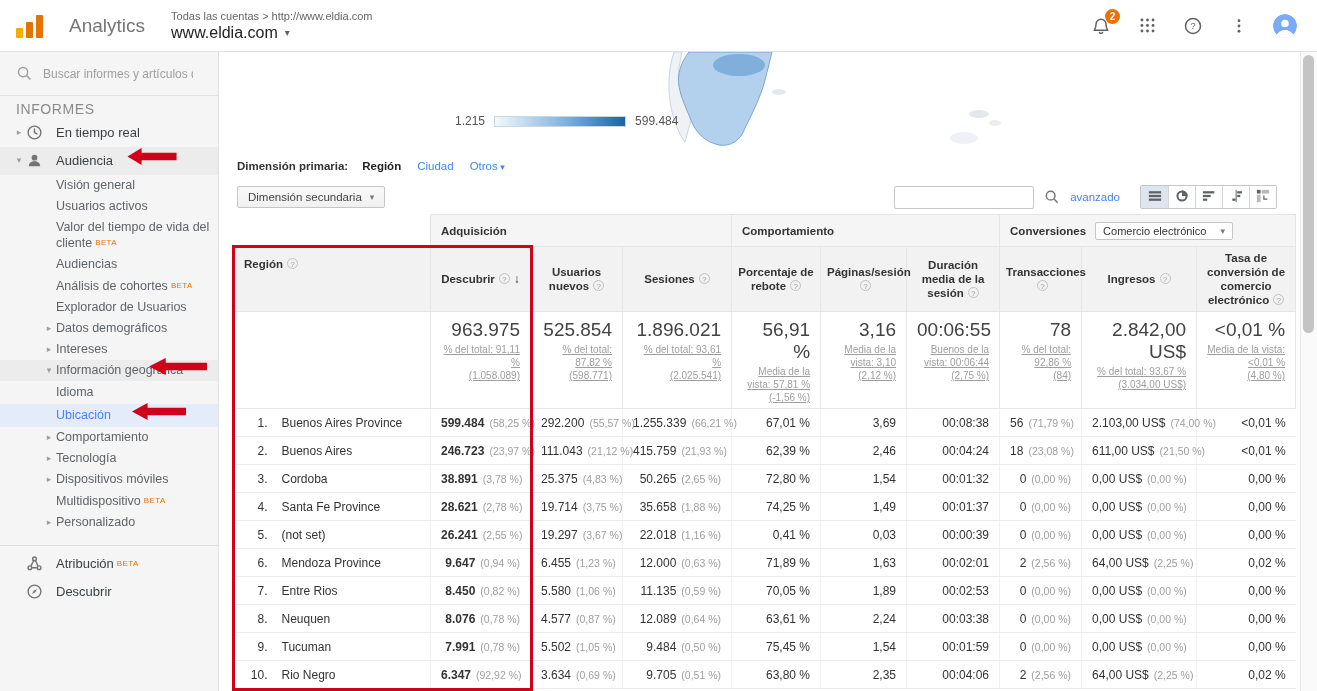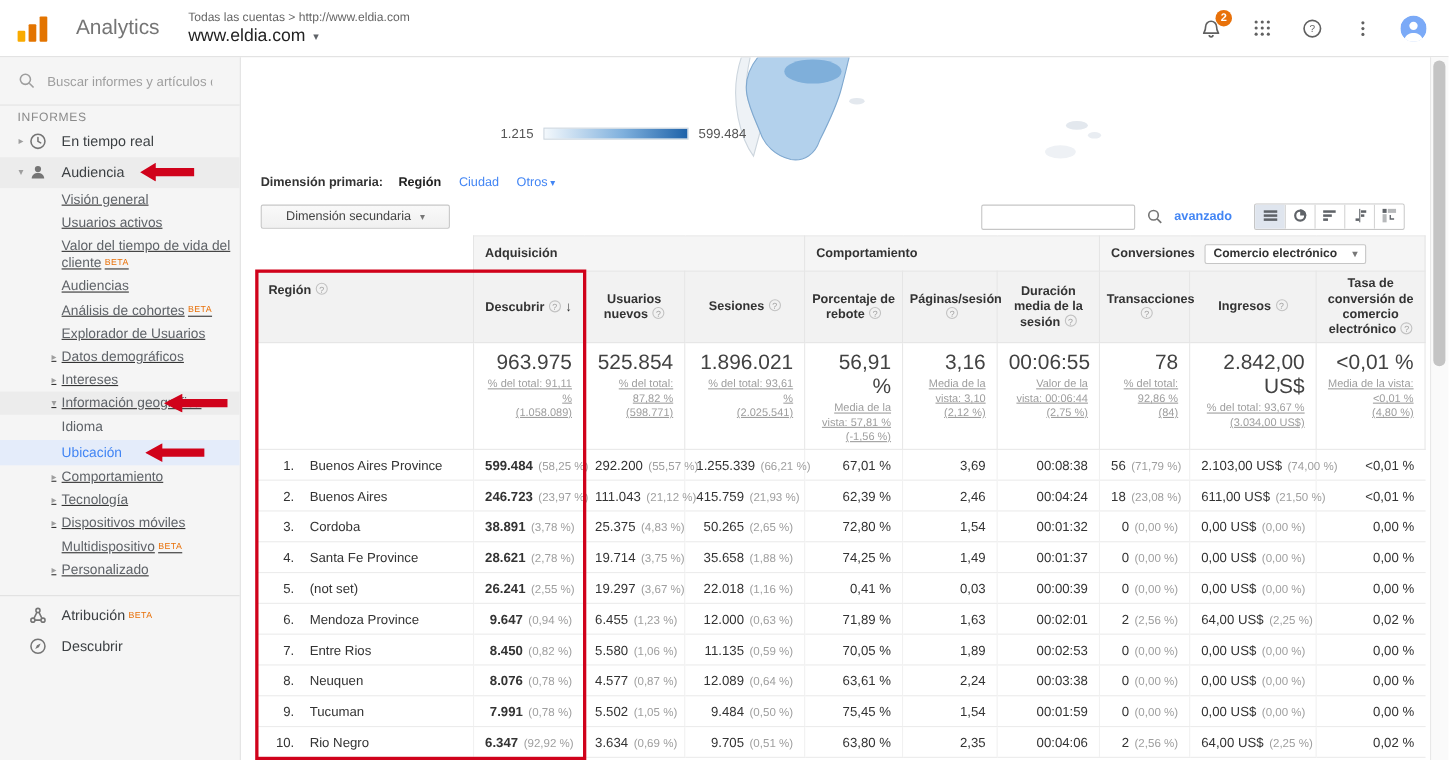--- a/index.html
+++ b/index.html
@@ -24,26 +24,26 @@
   .badge { position:absolute; top:-5px; right:-7px; min-width:15px; height:15px; background:#e8710a; color:#fff; font-size:10px; font-weight:bold; border-radius:8px; line-height:15px; text-align:center; padding:0 2px; }
 
   
   .app-body { display:flex; height:639px; }
 
   
   .sidebar { width:219px; flex:none; background:#f5f5f5; border-right:1px solid #e0e0e0; overflow:hidden; }
   .search-row { height:44px; display:flex; align-items:center; gap:10px; padding:0 16px; border-bottom:1px solid #e3e3e3; }
   .search-row input { border:none; outline:none; background:transparent; font-size:12px; color:#666; width:150px; font-family:inherit; }
   .search-row input::placeholder { color:#9e9e9e; }
-  .section-label { font-size:11px; color:#8a8a8a; letter-spacing:.6px; padding:5px 16px 2px; }
+  .section-label { font-size:14px; color:#8a8a8a; letter-spacing:.6px; padding:5px 16px 2px; }
   .nav-item { display:flex; align-items:flex-start; cursor:pointer; position:relative; padding:6px 6px 6px 12px; }
   .nav-item .caret { width:14px; flex:none; font-size:9px; color:#9e9e9e; text-align:center; line-height:15px; }
   .nav-ic { width:18px; flex:none; margin-right:12px; display:flex; margin-top:-1px; }
   .nav-label { flex:1; font-size:13px; color:#3c4043; line-height:15px; }
-  .lvl1 { padding:3px 6px 3px 42px;text-decoration:underline; }
+  .lvl1 { padding:3px 6px 3px 42px; }
   .lvl1 .nav-label, .lvl2 .nav-label { font-size:12.5px; color:#5f6368; }
   .lvl2 { padding:4px 6px 4px 42px;justify-content:flex-end; }
   .nav-item.highlight { background:#ececec; }
   .nav-item.selected { background:#e4ecfa; }
   .nav-item.selected .nav-label { color:#4285f4; }
   .nav-item.divider { border-top:1px solid #e0e0e0; margin-top:12px; padding-top:10px; }
   .beta { color:#e8710a; font-size:8px; margin-left:3px; letter-spacing:.4px; vertical-align:2px; }
 
   
   .main { flex:1; position:relative; background:#fff; overflow:hidden; }
@@ -53,37 +53,37 @@
   .legend-bar { width:132px; height:11px; border:1px solid #ccd6df; background:linear-gradient(90deg,#f3f8fc 0%,#7fb0dd 55%,#1e62a9 100%); }
 
   .dimension-row { height:28px; display:flex; align-items:center; padding-left:18px; gap:14px; }
   .dim-label { font-size:11.5px; font-weight:bold; color:#333; }
   .dim-opts { display:flex; align-items:center; gap:16px; }
   .dim-opt { font-size:11.5px; color:#4285f4; cursor:pointer; }
   .dim-opt.sel { color:#222; font-weight:bold; cursor:default; }
   .mini-caret { font-size:9px; }
 
   .toolbar-row { height:34px; display:flex; align-items:center; padding:0 18px; }
-  .sec-btn { display:flex; align-items:center; gap:8px; border:1px solid #c6c6c6; border-radius:2px; background:linear-gradient(#f9f9f9,#f0f0f0); padding:4px 22px; font-size:11.5px; color:#444; font-family:inherit; cursor:pointer; }
+  .sec-btn { display:flex; align-items:center; gap:8px; border:1px solid #c6c6c6; border-radius:2px; background:linear-gradient(#f9f9f9,#f0f0f0); padding:4px 10px; font-size:11.5px; color:#444; font-family:inherit; cursor:pointer; }
   .sec-btn .mini-caret { color:#777; }
   .toolbar-right { margin-left:auto; display:flex; align-items:center; gap:10px; padding-right:22px; }
   .filter-input { width:140px; height:23px; border:1px solid #c6c6c6; border-radius:2px; font-size:12px; padding:0 6px; font-family:inherit; outline:none; }
   .filter-search { display:flex; cursor:pointer; }
-  .advanced { font-size:11.5px; color:#4285f4; cursor:pointer; text-decoration:none; margin-right:10px;font-weight:bold; }
+  .advanced { font-size:11.5px; color:#4285f4; cursor:pointer; text-decoration:none; margin-right:10px; }
   .view-group { display:flex; border:1px solid #c6c6c6; border-radius:2px; overflow:hidden; }
   .view-btn { width:27px; height:22px; display:flex; align-items:center; justify-content:center; background:#fff; border:none; border-left:1px solid #d5d5d5; cursor:pointer; }
   .view-btn:first-child { border-left:none; }
   .view-btn.active { background:#dfe5ee; }
 
   
   .data-table { border-collapse:collapse; table-layout:fixed; width:1062px; margin-left:14px; font-size:12px; }
   .group-row { height:32px; }
   .group-row th { background:#f5f5f5; border:1px solid #e5e5e5; text-align:left; padding-left:10px; font-size:11.5px; color:#333; font-weight:bold; }
   .group-row th.g-blank { background:#fff; border:none; border-bottom:1px solid #e5e5e5; }
-  .g-select { display:inline-flex; align-items:center; gap:14px; background:#fff; border:1px solid #c6c6c6; border-radius:2px; padding:2px 7px; font-weight:bold; font-size:11px; color:#333; margin-left:9px; cursor:pointer; }
+  .g-select { display:inline-flex; align-items:center; gap:14px; background:#fff; border:1px solid #c6c6c6; border-radius:2px; padding:2px 7px; font-weight:normal; font-size:11px; color:#333; margin-left:9px; cursor:pointer; }
   .g-select .mini-caret { color:#777; }
   .header-row { height:60px; }
   .header-row th { background:#f2f2f2; border:1px solid #e5e5e5; font-size:11.5px; color:#333; font-weight:bold; text-align:center; vertical-align:middle; padding:4px 6px; line-height:14px; cursor:pointer; }
   .header-row th.region-h { text-align:left; vertical-align:top; padding:10px; }
   .help { display:inline-block; width:11px; height:11px; border:1px solid #c2c2c2; border-radius:50%; font-size:8px; line-height:11px; color:#9e9e9e; text-align:center; margin-left:4px; font-weight:normal; vertical-align:1px; }
   .sort { margin-left:4px; font-size:12px; color:#333; }
   .summary-row { height:68px; }
   .summary-row td { background:#fff; border:1px solid #e8e8e8; text-align:right; vertical-align:top; padding:7px 10px 4px; }
   .sum-v { font-size:19px; color:#424242; margin-bottom:2px; }
   .sum-s { font-size:10px; color:#9e9e9e; line-height:13px;text-decoration:underline; }
@@ -438,21 +438,21 @@
               <div class="sum-s">Media de la vista: 57,81 %</div>
               <div class="sum-s">(-1,56 %)</div>
             </td>
             <td>
               <div class="sum-v">3,16</div>
               <div class="sum-s">Media de la vista: 3,10</div>
               <div class="sum-s">(2,12 %)</div>
             </td>
             <td>
               <div class="sum-v">00:06:55</div>
-              <div class="sum-s">Valor de la vista: 00:06:44</div>
+              <div class="sum-s">Buenos de la vista: 00:06:44</div>
               <div class="sum-s">(2,75 %)</div>
             </td>
             <td>
               <div class="sum-v">78</div>
               <div class="sum-s">% del total: 92,86 %</div>
               <div class="sum-s">(84)</div>
             </td>
             <td>
               <div class="sum-v">2.842,00 US$</div>
               <div class="sum-s">% del total: 93,67 %</div>

